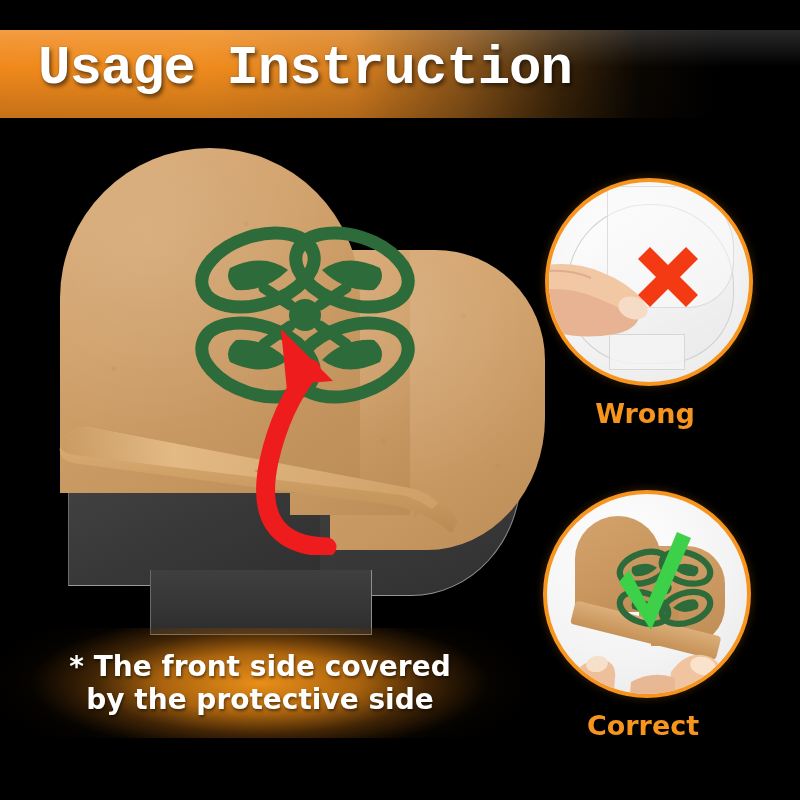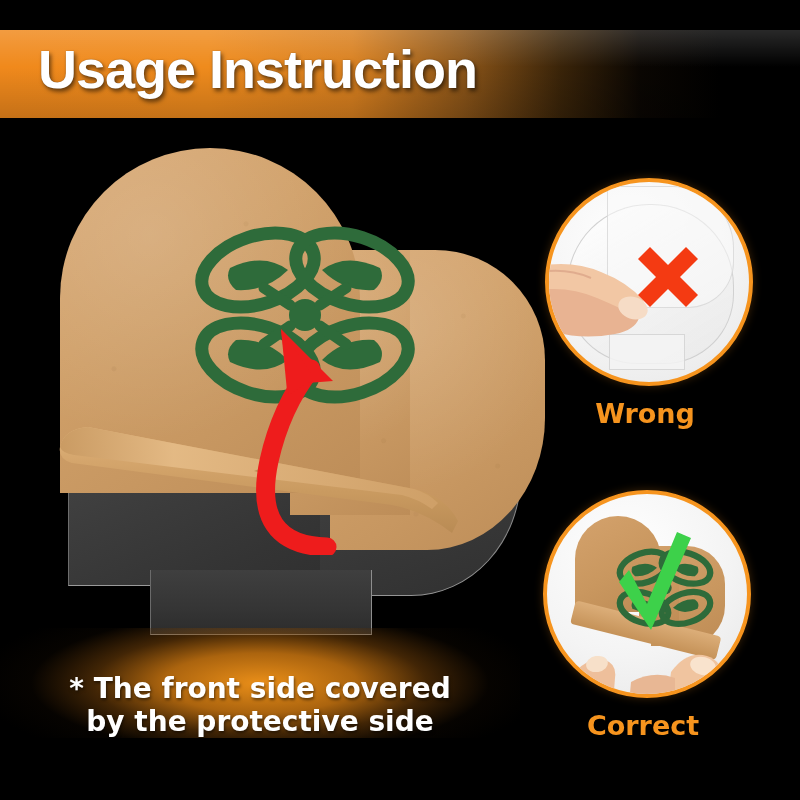--- a/index.html
+++ b/index.html
@@ -20,21 +20,21 @@
   }
   #header-banner::after{
     content:"";position:absolute;left:0;top:0;width:100%;height:100%;
     background:linear-gradient(to bottom, rgba(255,255,255,.16) 0%, rgba(255,255,255,0) 42%, rgba(0,0,0,.18) 100%);
     pointer-events:none;
   }
   #page-title{
     position:absolute;left:38px;top:38px;
     font-size:54px;font-weight:bold;color:#fff;
     letter-spacing:-1px;
-    font-family:Liberation Sans, sans-serif;
+    font-family:Liberation Mono, monospace;
     text-shadow:2px 3px 4px rgba(0,0,0,.55), 0 0 1px rgba(0,0,0,.5);
     z-index:4;white-space:nowrap;
   }
 
   
   #hero{position:absolute;left:40px;top:130px;width:500px;height:480px;}
 
   
   .acrylic-panel{
     position:absolute;left:28px;top:290px;width:318px;height:165px;
@@ -102,21 +102,21 @@
 
   
   #peel-arrow{position:absolute;left:175px;top:165px;width:160px;height:260px;z-index:6;}
 
   
   #caption-wrap{
     position:absolute;left:0;top:628px;width:520px;height:110px;z-index:5;
     background:radial-gradient(ellipse 55% 80% at 50% 50%,
         rgba(246,150,26,.95) 0%, rgba(214,125,18,.80) 34%,
         rgba(120,68,10,.55) 58%, rgba(30,16,2,.20) 80%, rgba(0,0,0,0) 100%);
-    display:flex;align-items:flex-end;justify-content:center;
+    display:flex;align-items:center;justify-content:center;
   }
   #caption-text{
     font-family:"DejaVu Sans", sans-serif;
     font-size:28px;font-weight:bold;color:#fff;line-height:1.18;
     text-align:center;text-shadow:1px 2px 3px rgba(0,0,0,.5);
   }
   #caption-text .line{display:block;}
 
   
   .example{position:absolute;width:210px;}

